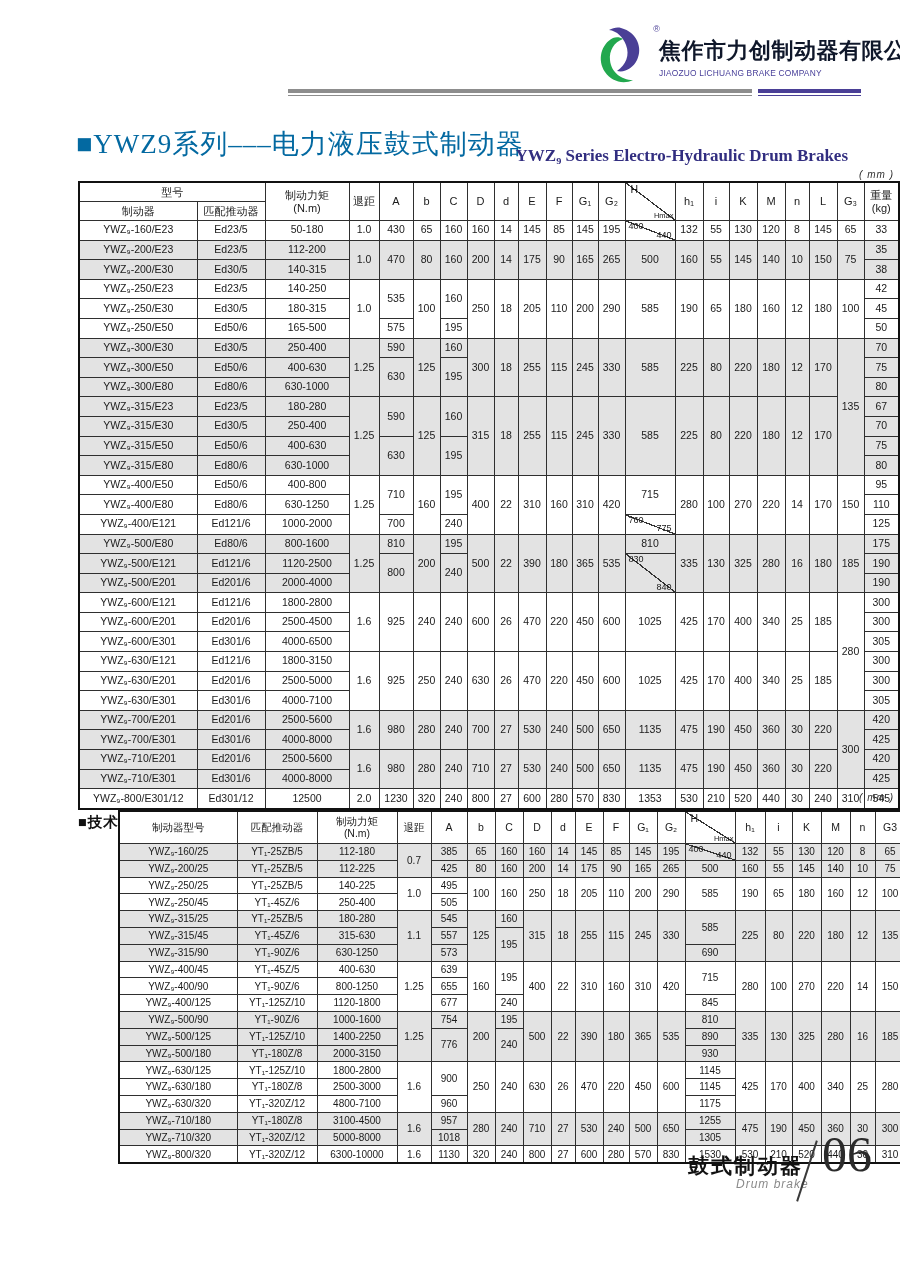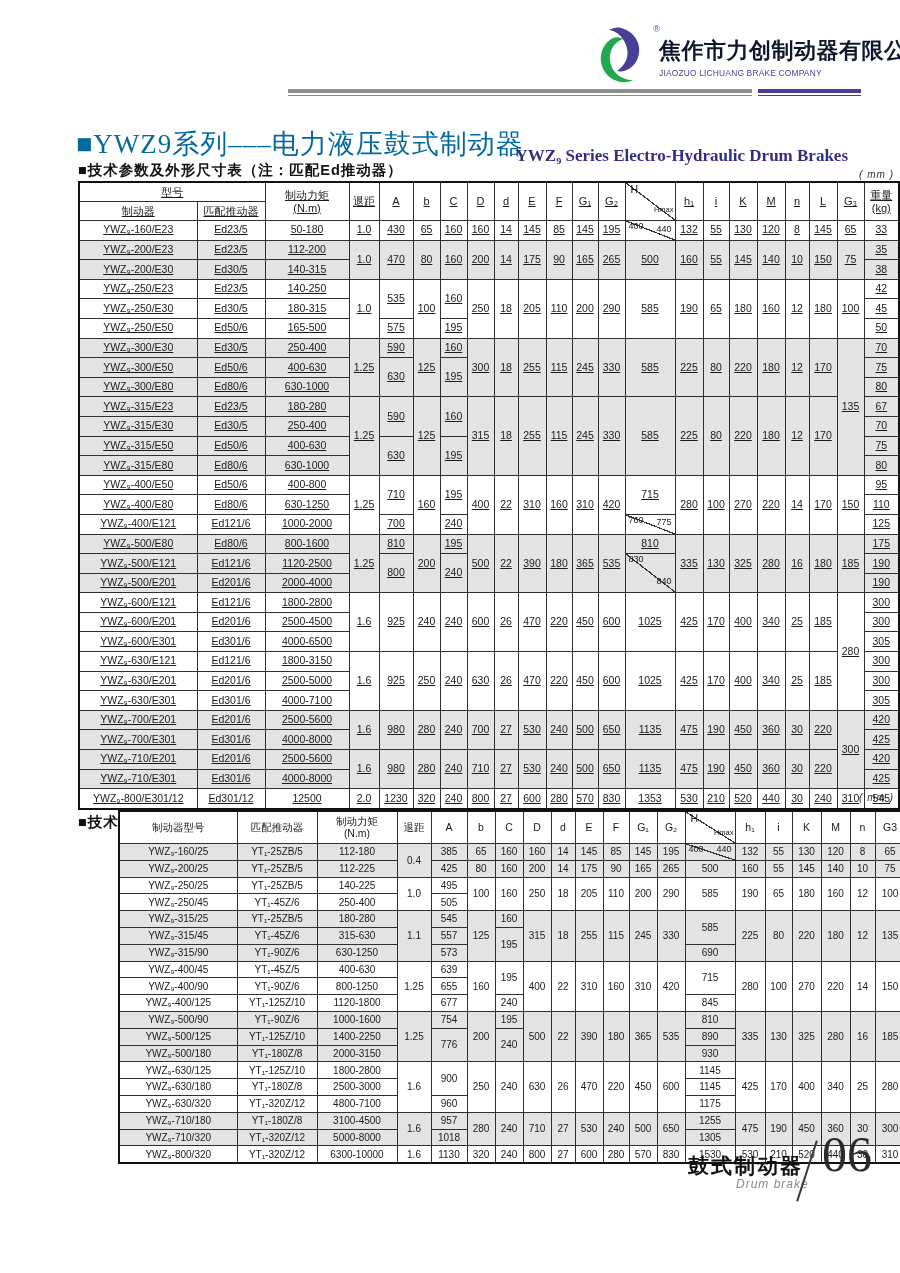--- a/index.html
+++ b/index.html
@@ -37,38 +37,38 @@
   .unit{position:absolute;right:6px;font-size:10px;color:#333;letter-spacing:1px;font-style:italic;}
   .unit1{top:169px;}
   .unit2{top:792px;}
 
   
   .spec{position:absolute;left:78px;width:820px;border-collapse:collapse;table-layout:fixed;
         background:#fff;border:2px solid #111;}
   .spec th,.spec td{border:1px solid #2f2f2f;text-align:center;vertical-align:middle;
                     padding:0;overflow:hidden;line-height:1.12;}
   .spec th{font-weight:normal;white-space:pre-line;}
-  .t1{top:181px;text-decoration:underline;}
+  .t1{top:181px;}
   .t1 th{font-size:11px;height:18px;}
   .t1 td{font-size:10.5px;height:18.6px;}
   .t2{top:810px;margin-left:40px;}
   .t2 th{font-size:10.5px;height:31px;}
   .t2 td{font-size:10px;height:15.8px;}
   tr.shaded td{background:#e3e3e3;}
   tr.g td{border-top:1.5px solid #111;}
 
   
   .diag{position:relative;}
   .dline{position:absolute;inset:0;display:block;
          background:linear-gradient(to top right,
             transparent calc(50% - .6px),
             #333 calc(50% - .6px) calc(50% + .6px),
             transparent calc(50% + .6px));}
   .diag .tl{position:absolute;top:0;left:3px;font-size:9px;}
-  .diag .br{position:absolute;bottom:6px;right:3px;font-size:9px;}
+  .diag .br{position:absolute;bottom:0;right:3px;font-size:9px;}
   thead .diag .tl{font-size:10.5px;top:1px;left:5px;}
   thead .diag .br{font-size:7.5px;right:1px;}
 
   
   .f-cn{position:absolute;top:1152px;left:688px;font-size:21px;font-weight:bold;
         color:#111;letter-spacing:2px;white-space:nowrap;}
   .f-en{position:absolute;top:1177px;left:736px;font-size:12px;color:#8a8a8a;letter-spacing:1px;font-style:italic;}
   .f-slash{position:absolute;top:1139px;left:806px;width:2px;height:64px;background:#3a3a3a;
            transform:rotate(18deg);}
   .f-num{position:absolute;top:1129px;left:822px;font-family:"Liberation Serif","DejaVu Serif",serif;
@@ -98,21 +98,20 @@
       <i class="thin"></i>
     </div>
   <div class="rule rule-purple">
       <i class="bar"></i>
       <i class="thin"></i>
     </div>
 
   <h1 class="main-title">■YWZ9系列–––电力液压鼓式制动器</h1>
   <div class="en-title">YWZ₉ Series Electro-Hydraulic Drum Brakes</div>
 
-  <div class="sec sec1">■技术参数及外形尺寸表（注：匹配Ed推动器）</div>
   <div class="unit unit1">( mm )</div>
   <table class="spec t1">
       <colgroup>
         <col style="width: 118px;">
         <col style="width: 68px;">
         <col style="width: 84px;">
         <col style="width: 30px;">
         <col style="width: 34px;">
         <col style="width: 27px;">
         <col style="width: 27px;">
@@ -635,21 +634,21 @@
           <th>G3</th>
           <th>重量
 (kg)</th>
         </tr>
       </thead>
       <tbody>
         <tr class="shaded g">
           <td>YWZ₉-160/25</td>
           <td>YT₁-25ZB/5</td>
           <td>112-180</td>
-          <td rowspan="2">0.4</td>
+          <td rowspan="2">0.7</td>
           <td>385</td>
           <td>65</td>
           <td>160</td>
           <td>160</td>
           <td>14</td>
           <td>145</td>
           <td>85</td>
           <td>145</td>
           <td>195</td>
           <td class="diag">

